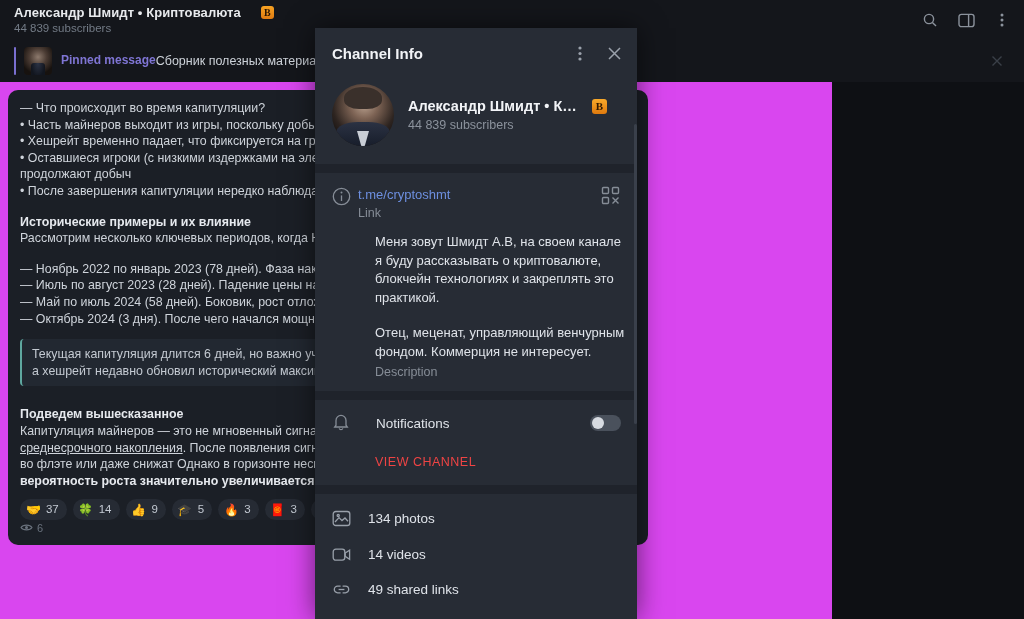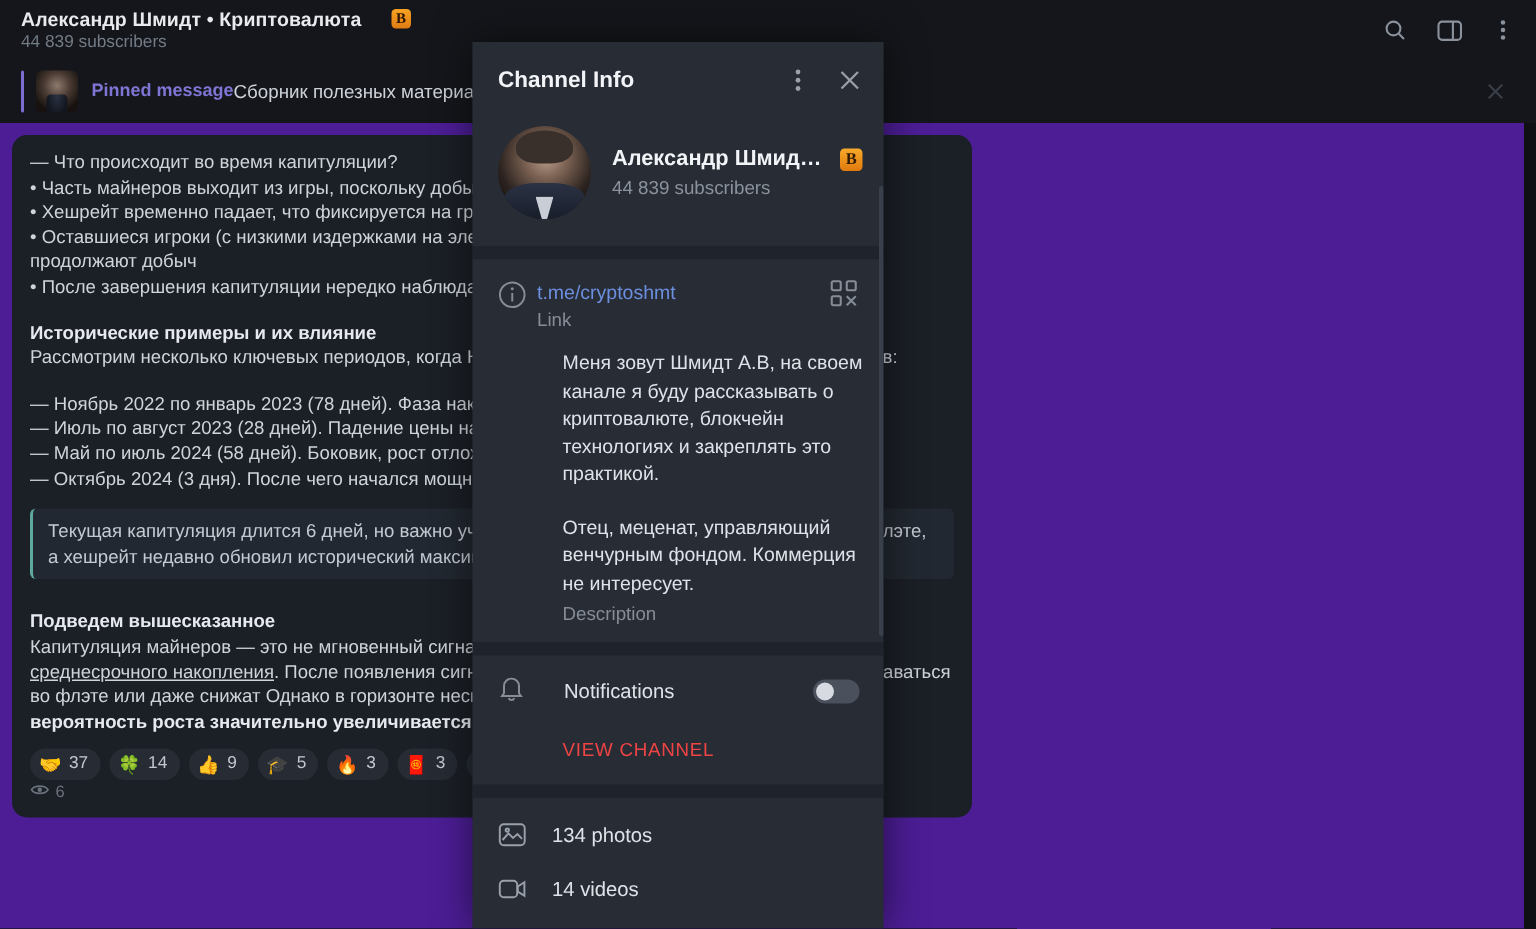--- a/index.html
+++ b/index.html
@@ -53,22 +53,22 @@
   .pin-texts { margin-left: 9px; display: flex; overflow: hidden; }
   .pin-title { font-size: 12px; color: #7f75d4; font-weight: 600; line-height: 15px; }
   .pin-text { font-size: 12.5px; color: #cdd2d9; line-height: 16px; white-space: nowrap; }
   .pin-close {
     position: absolute; right: 18px; top: 12px; width: 18px; height: 18px;
     color: #3a3f48; display:flex; align-items:center; justify-content:center; cursor: pointer;
   }
 
   
   .msg-area {
-    position: absolute; left: 0; top: 82px; width: 1016px; height: 537px;
-    background: #4c1d95; overflow: hidden;
+    position: absolute; left: 0; top: 82px; width: 832px; height: 537px;
+    background: #d946ef; overflow: hidden;
   }
   .bubble {
     position: absolute; left: 8px; top: 8px; width: 640px;
     background: #1b1f26; border-radius: 10px; padding: 10px 12px 8px 12px;
     color: #cfd4db; font-size: 12.4px; line-height: 16.6px;
   }
   .bubble p { margin: 0; }
   .blockspacer { height: 14px; }
   .b-strong { font-weight: 700; color: #e6e9ee; }
   .quote-box {
@@ -83,21 +83,21 @@
   .chip {
     display: inline-flex; align-items: center; gap: 5px;
     background: #262b34; border-radius: 11px; padding: 2px 8px 2px 6px;
     font-size: 11.5px; color: #c3c9d2; height: 21px; cursor: pointer;
   }
   .chip .emo { font-size: 12px; line-height: 12px; }
   .views { margin-left: auto; display: flex; align-items: center; gap: 4px; color: #6a727d; font-size: 11px; }
 
   
   .info-panel {
-    position: absolute; left: 315px; top: 28px; width: 274px; height: 591px;
+    position: absolute; left: 315px; top: 28px; width: 322px; height: 591px;
     background: #272c35; box-shadow: 0 0 26px rgba(0,0,0,.55);
     overflow: hidden;
   }
   .ip-topbar {
     height: 50px; display: flex; align-items: center; padding: 0 12px 0 17px;
     background: #272c35;
   }
   .ip-title { font-size: 15px; color: #f2f4f7; font-weight: 600; }
   .ip-topbar-actions { margin-left: auto; display: flex; align-items: center; gap: 12px; }
   .ip-ic { width: 22px; height: 22px; color: #9aa1ab; display:flex; align-items:center; justify-content:center; cursor: pointer; }

